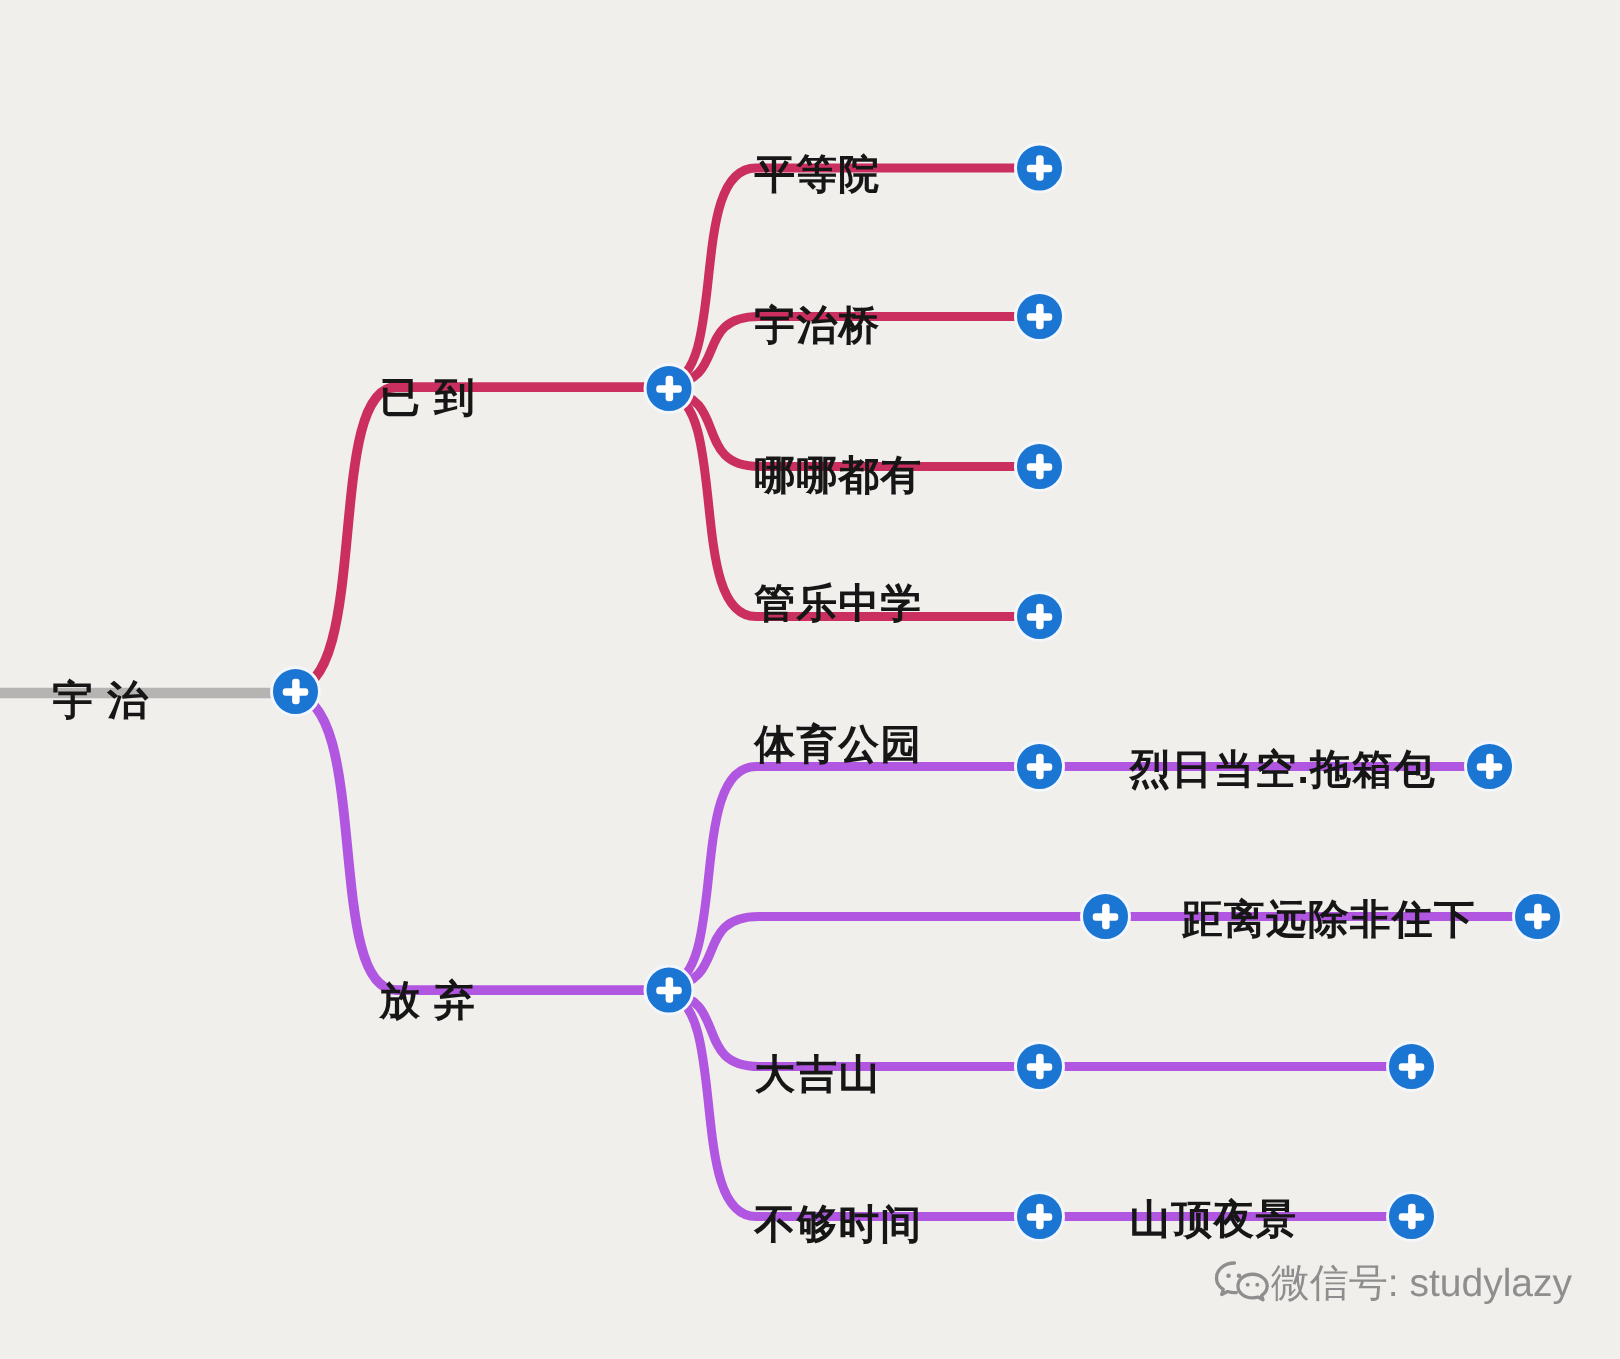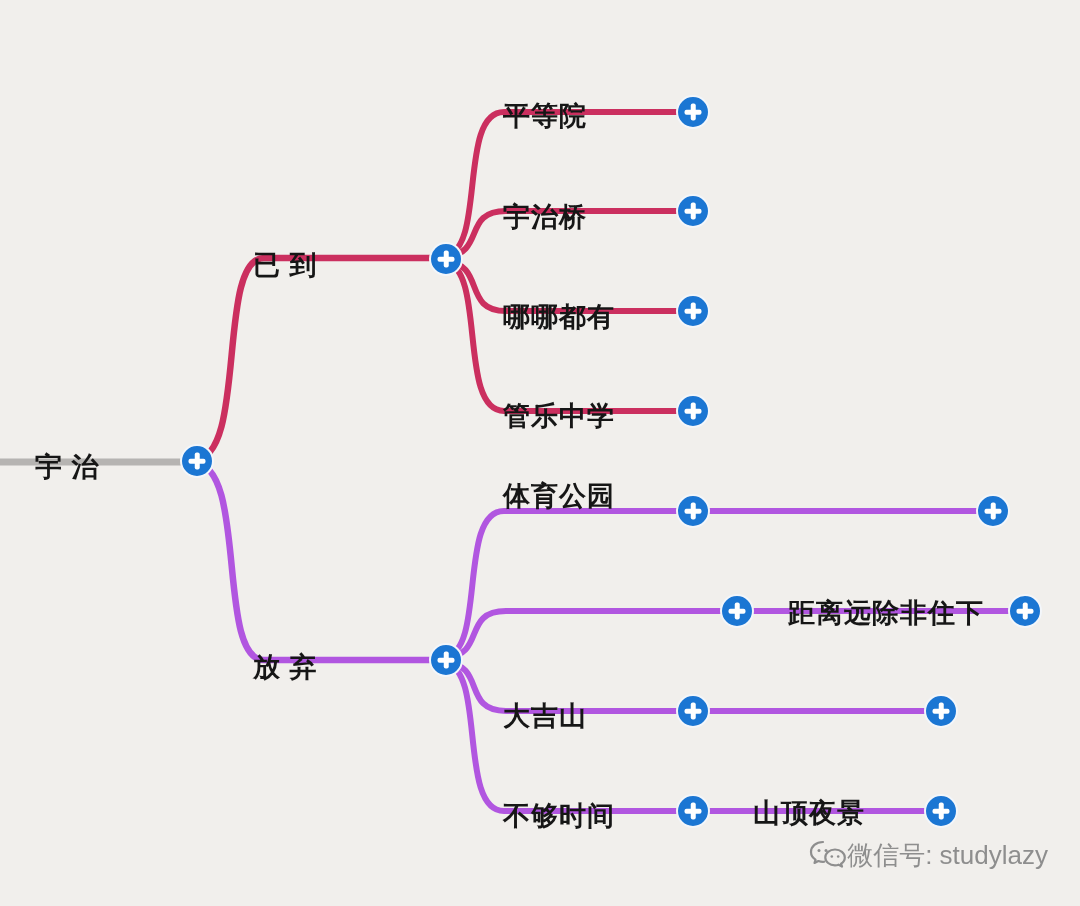--- a/index.html
+++ b/index.html
@@ -73,24 +73,25 @@
     <path d="M 446 662 C 486 666 462 711 506 711 L 941 711" fill="none" stroke-width="6" stroke-linecap="round" stroke="#b156e0"></path>
     <path d="M 446 663 C 486 671 458 811 504 811 L 941 811" fill="none" stroke-width="6" stroke-linecap="round" stroke="#b156e0"></path>
   </svg>
 
   <div class="label" style="left:35px;  top:418px">宇 治</div>
 
   <div class="label" style="left:253px; top:216px">已 到</div>
   <div class="label" style="left:503px; top:67px">平等院</div>
   <div class="label" style="left:503px; top:168px">宇治桥</div>
   <div class="label" style="left:503px; top:268px">哪哪都有</div>
-  <div class="label" style="left:503px; top:367px">管乐中学</div>
+  <div class="label" style="left:503px; top:353px">管乐中学</div>
 
   <div class="label" style="left:253px; top:618px">放 弃</div>
   <div class="label" style="left:503px; top:447px">体育公园</div>
+  <div class="label" style="left:753px; top:464px">烈日当空.拖箱包</div>
   <div class="label" style="left:788px; top:564px">距离远除非住下</div>
   <div class="label" style="left:503px; top:667px">大吉山</div>
   <div class="label" style="left:503px; top:767px">不够时间</div>
   <div class="label" style="left:753px; top:764px">山顶夜景</div>
 
   <div class="plus-node" style="left:197px;  top:461px"></div>
   <div class="plus-node" style="left:446px;  top:259px"></div>
   <div class="plus-node" style="left:693px;  top:112px"></div>
   <div class="plus-node" style="left:693px;  top:211px"></div>
   <div class="plus-node" style="left:693px;  top:311px"></div>

